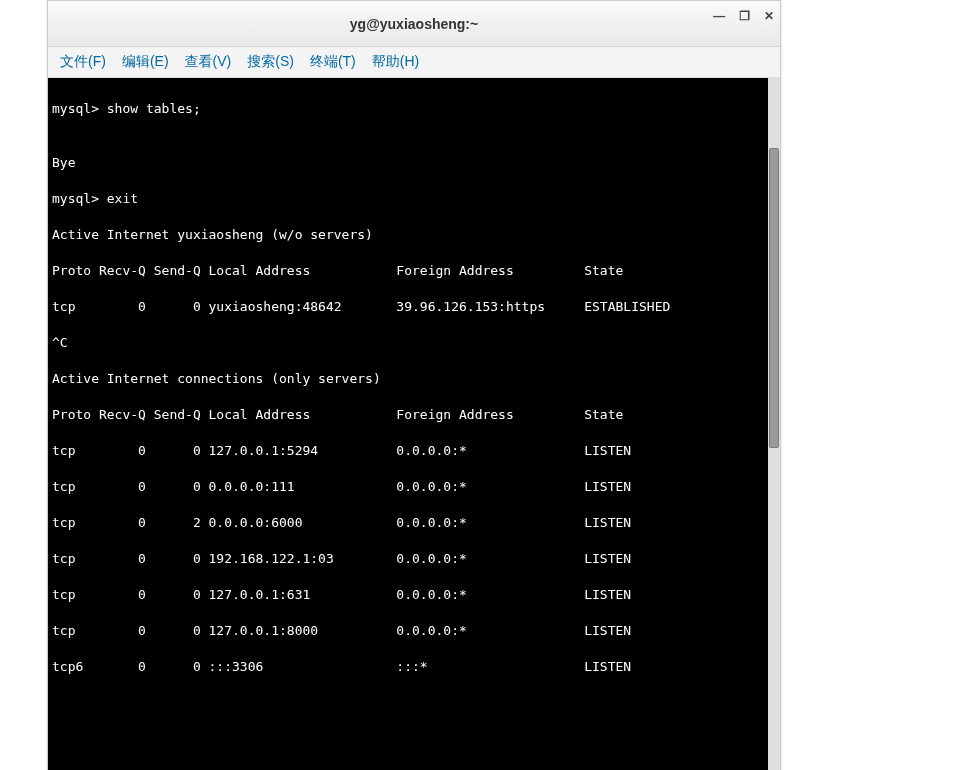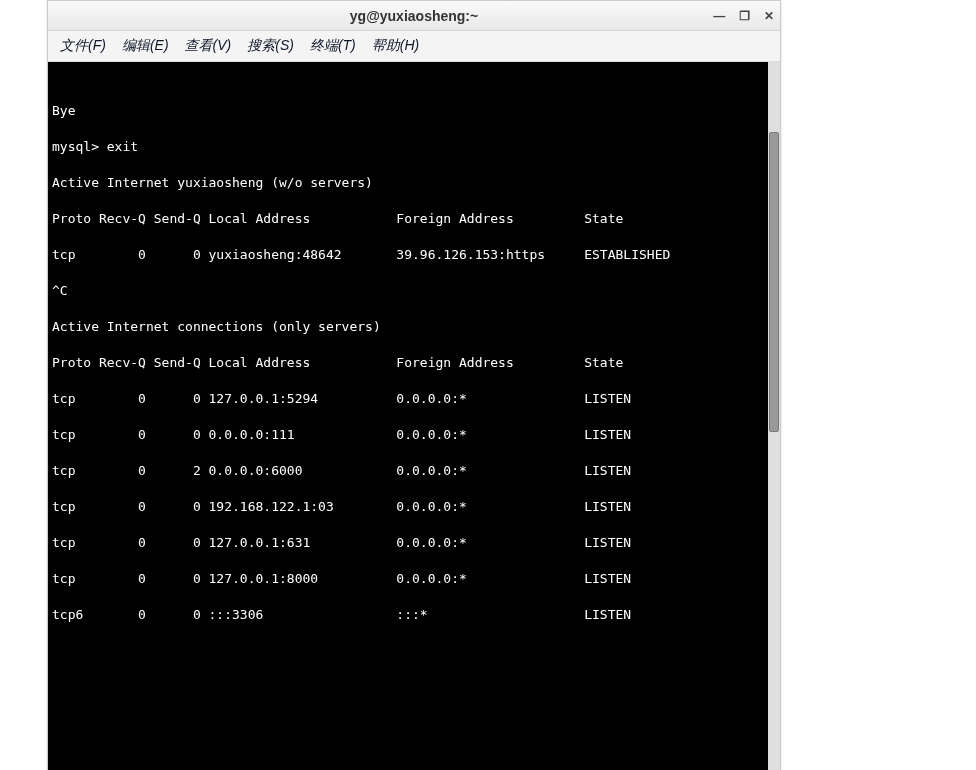--- a/index.html
+++ b/index.html
@@ -18,21 +18,21 @@
     border: 1px solid #ccc;
     background: #fff;
     box-shadow: 0 1px 3px rgba(0,0,0,0.15);
   }
   .titlebar {
     display: flex;
     align-items: center;
     justify-content: center;
     position: relative;
     background: linear-gradient(#fafafa,#e8e8e8);
-    height: 30px;
+    height: 46px;
     border-bottom: 1px solid #d5d5d5;
   }
   .titlebar-title {
     font-weight: bold;
     font-size: 14px;
     color: #333;
   }
   .titlebar-controls {
     position: absolute;
     right: 6px;
@@ -52,24 +52,23 @@
   }
   .menubar {
     display: flex;
     gap: 4px;
     background: #f4f4f4;
     padding: 4px 6px;
     border-bottom: 1px solid #ddd;
   }
   .menubar-item {
     font-size: 14px;
-    color: #0f172a;
+    color: #0369a1;
     padding: 2px 6px;
     cursor: pointer;
-    font-style: italic;
   }
   .terminal-body {
     background: #000;
     color: #fff;
     font-family: "DejaVu Sans Mono", Menlo, Consolas, monospace;
     font-size: 13px;
     line-height: 18px;
     padding: 4px 2px 2px 4px;
     position: relative;
     white-space: pre;
@@ -109,20 +108,21 @@
   </div>
   <div class="menubar">
     <span class="menubar-item">文件(F)</span>
     <span class="menubar-item">编辑(E)</span>
     <span class="menubar-item">查看(V)</span>
     <span class="menubar-item">搜索(S)</span>
     <span class="menubar-item">终端(T)</span>
     <span class="menubar-item">帮助(H)</span>
   </div>
   <div class="terminal-body">
+<div>mysql&gt; show tables;</div>
 <div></div>
 <div>Bye</div>
 <div>mysql&gt; exit</div>
 <div>Active Internet yuxiaosheng (w/o servers)</div>
 <div>Proto Recv-Q Send-Q Local Address           Foreign Address         State</div>
 <div>tcp        0      0 yuxiaosheng:48642       39.96.126.153:https     ESTABLISHED</div>
 <div>^C</div>
 <div>Active Internet connections (only servers)</div>
 <div>Proto Recv-Q Send-Q Local Address           Foreign Address         State</div>
 <div>tcp        0      0 127.0.0.1:5294          0.0.0.0:*               LISTEN</div>

